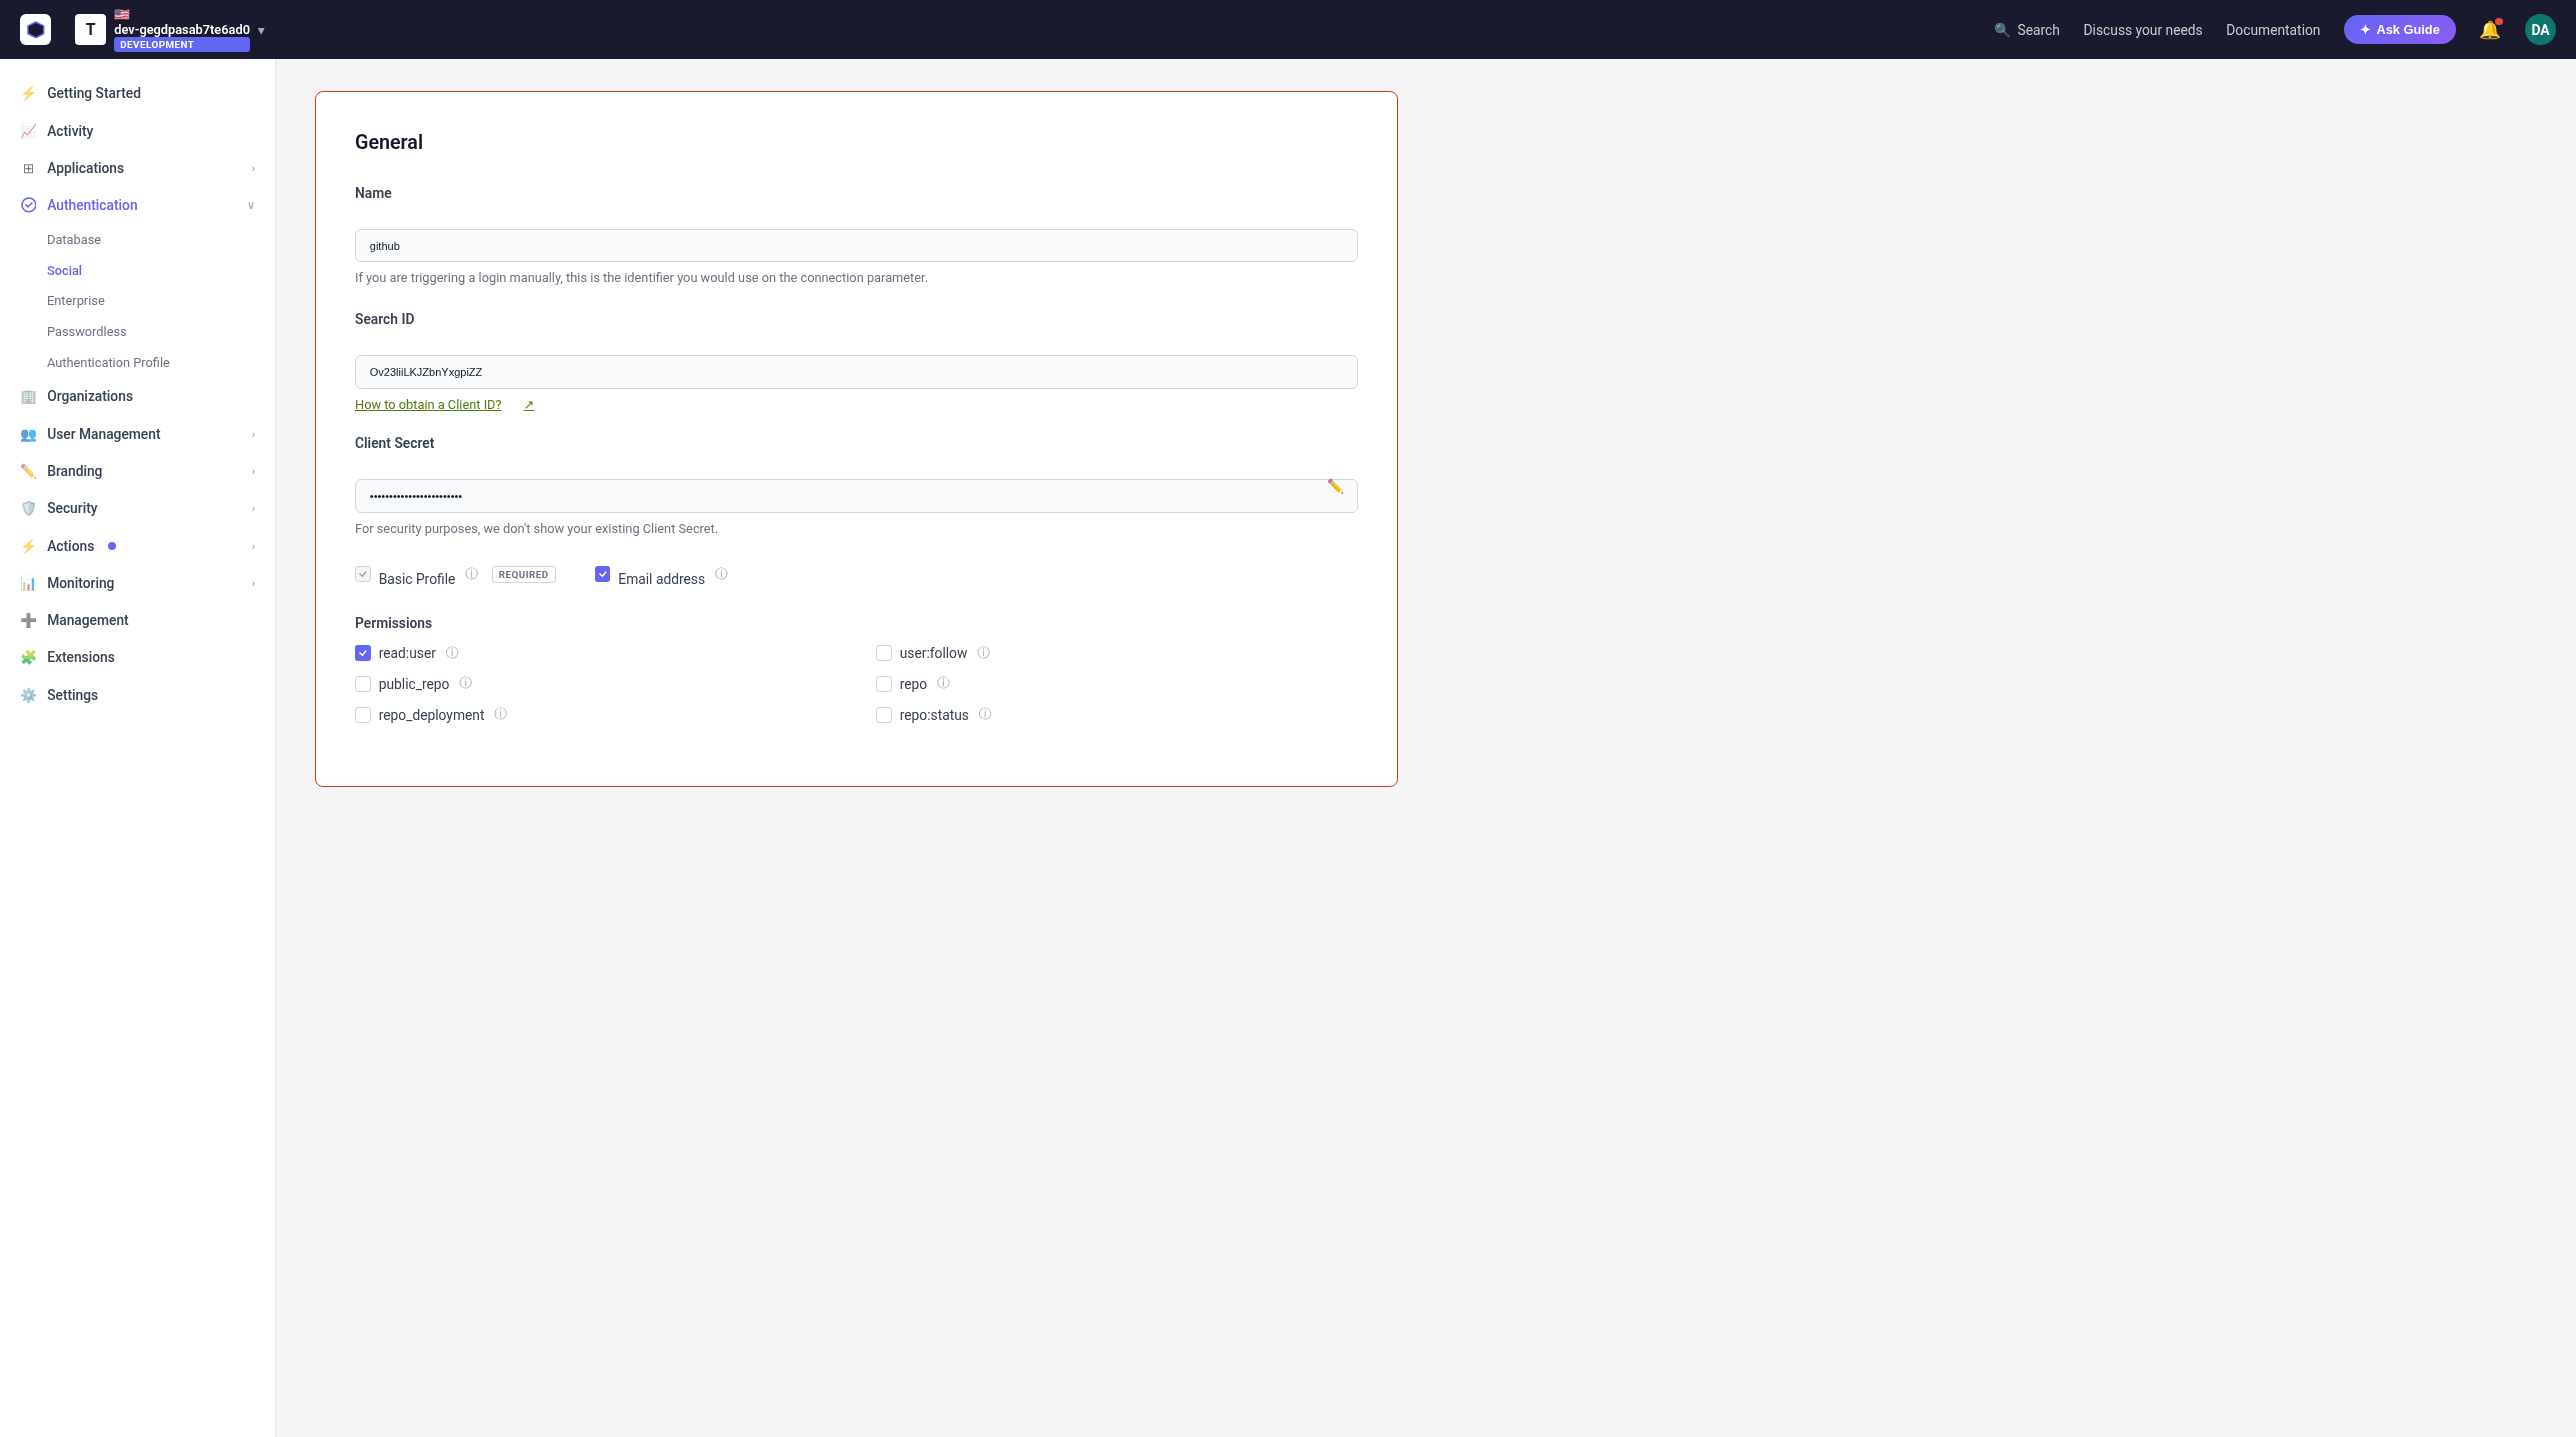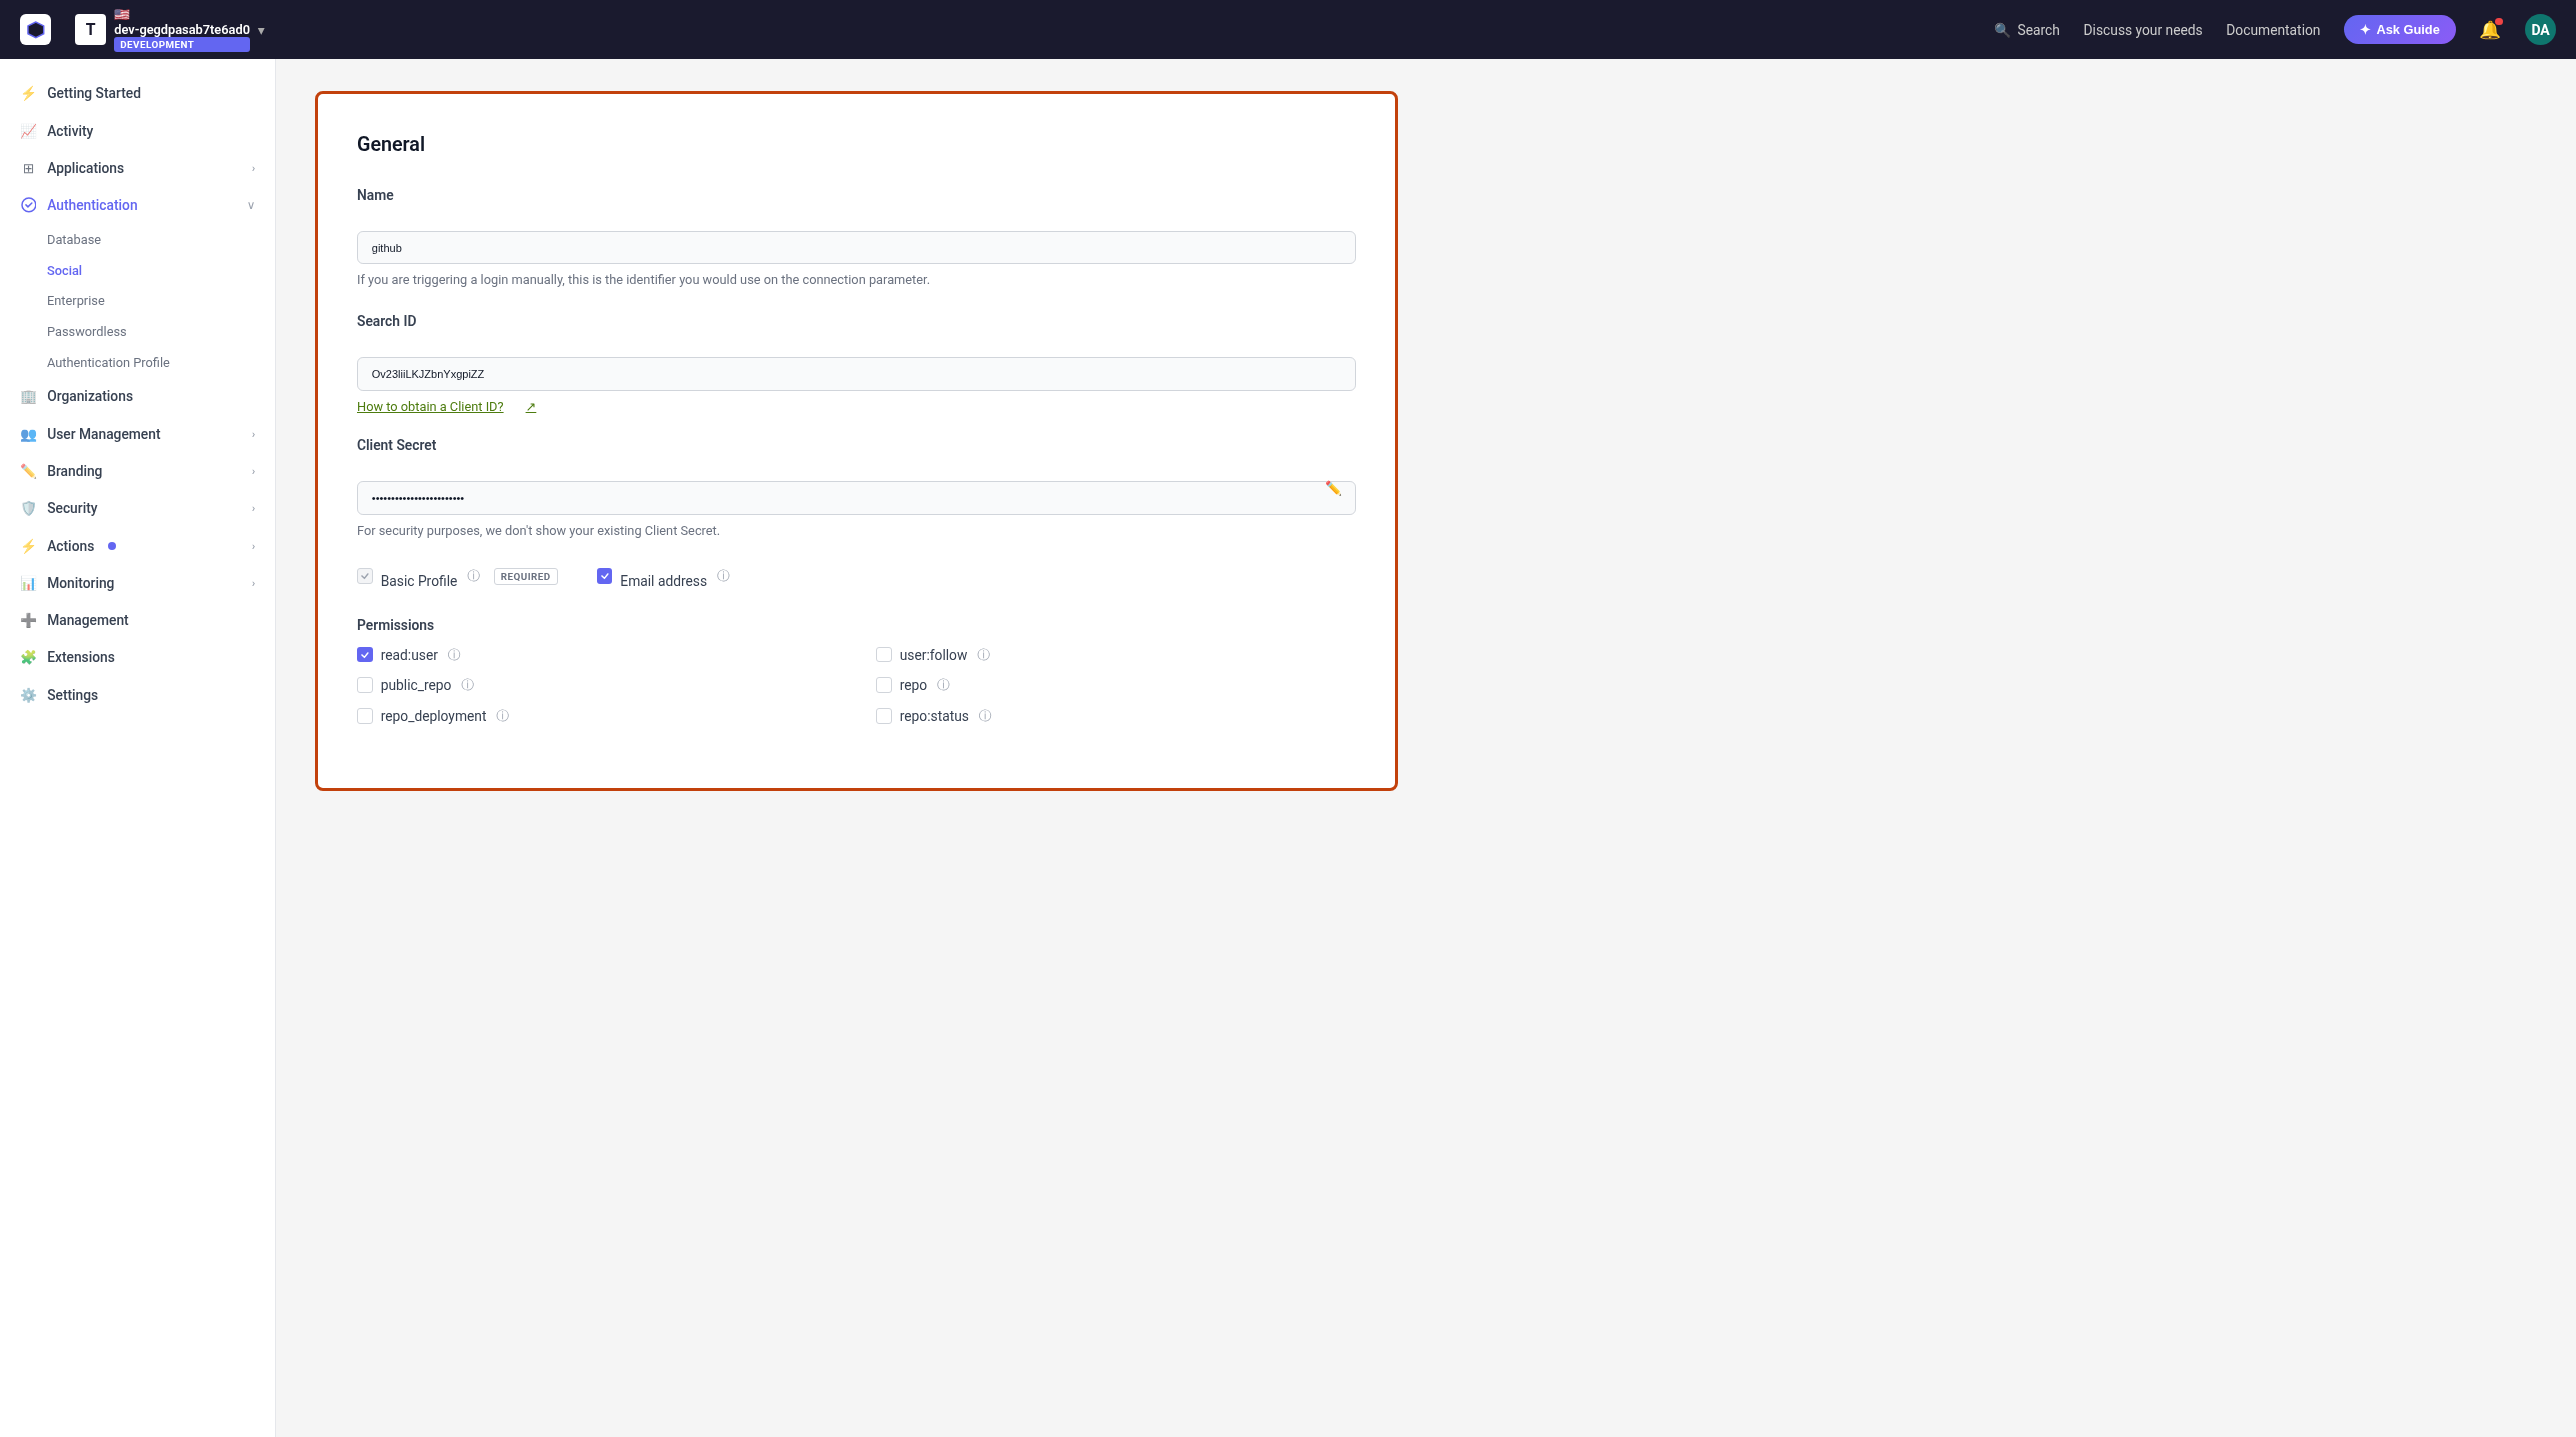--- a/index.html
+++ b/index.html
@@ -39,21 +39,21 @@
     .sidebar-item.active .icon { opacity: 1; }
     .sidebar-item .chevron { margin-left: auto; font-size: 11.8px; color: #9ca3af; }
     .sidebar-item .dot { width: 7.9px; height: 7.9px; background: #6366f1; border-radius: 50%; margin-left: 3.9px; }
 
     
     .sidebar-subitem { display: flex; padding: 7.9px 19.7px 7.9px 47px; cursor: pointer; color: #6b7280; font-size: 12.8px; transition: background 0.15s; }
     .sidebar-subitem.active { color: #6366f1; font-weight: 500; }
 
     
     .main { margin-left: 276px; flex: 1; padding: 31.5px 39px; }
-    .content-panel { background: #fff; border-radius: 7.9px; border: 3px solid #c2410c; padding: 39px; max-width: 1083px; }
+    .content-panel { background: #fff; border-radius: 7.9px; border: 1px solid #c2410c; padding: 39px; max-width: 1083px; }
 
     .section-title { font-size: 19.7px; font-weight: 600; color: #111827; margin-bottom: 31.5px; }
 
     .form-group { margin-bottom: 23.6px; }
     .form-label { font-size: 13.8px; font-weight: 600; color: #374151; margin-bottom: 7.9px; display: block; }
     .form-input { width: 100%; padding: 9.8px 13.8px; border: 1px solid #d1d5db; border-radius: 5.9px; font-size: 11px; color: #111827; background: #f9fafb; outline: none; margin-top: 20px; }
     .form-hint { font-size: 12.8px; color: #6b7280; margin-top: 5.9px; line-height: 1.5; }
     .form-link { color: #4d7c0f; text-decoration: underline; cursor: pointer; font-size: 12.8px; display: inline-flex; align-items: center; gap: 22px; margin-top: 7.9px; text-align: center; }
 
     .input-with-icon { position: relative; }
@@ -64,21 +64,21 @@
     .attributes-section { margin-bottom: 27.6px; }
     .attributes-grid { display: flex; gap: 39px; flex-wrap: wrap; margin-top: 11.8px; align-items: center; }
     .checkbox-item { display: flex; align-items: center; gap: 7.9px; }
     .checkbox-label { font-size: 13.8px; color: #374151; margin-top: 10px; }
     .required-badge { display: inline-block; border: 1px solid #d1d5db; border-radius: 3px; font-size: 9.8px; font-weight: 700; padding: 2px 5.9px; color: #6b7280; letter-spacing: 0.5px; margin-left: 5.9px; }
     .help-icon { color: #9ca3af; font-size: 12.8px; cursor: pointer; margin-left: 2px; }
 
     
     .permissions-section { }
     .permissions-grid { display: grid; grid-template-columns: 1fr 1fr; gap: 13.8px 39px; margin-top: 13.8px; }
-    .permission-item { display: flex; align-items: flex-start; gap: 7.9px; }
+    .permission-item { display: flex; align-items: center; gap: 7.9px; }
     .permission-label { font-size: 13.8px; color: #374151; }
 
     
     .checkbox-checked { width: 15.8px; height: 15.8px; background: #6366f1; border-radius: 3px; display: flex; align-items: center; justify-content: center; flex-shrink: 0; }
     .checkbox-checked svg { width: 9.8px; height: 9.8px; fill: #fff; }
     .checkbox-unchecked { width: 15.8px; height: 15.8px; border: 1.5px solid #d1d5db; border-radius: 3px; flex-shrink: 0; background: #fff; }
     .checkbox-disabled { width: 15.8px; height: 15.8px; border: 1.5px solid #d1d5db; border-radius: 3px; flex-shrink: 0; background: #f3f4f6; display: flex; align-items: center; justify-content: center; }
     .checkbox-disabled svg { width: 9.8px; height: 9.8px; fill: #9ca3af; }
   </style>
 </head>

